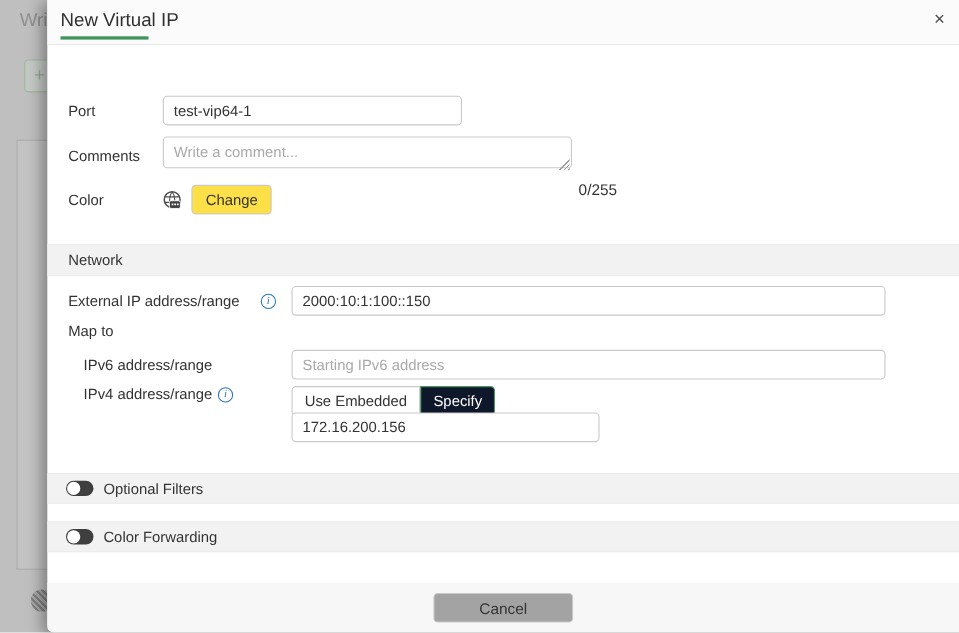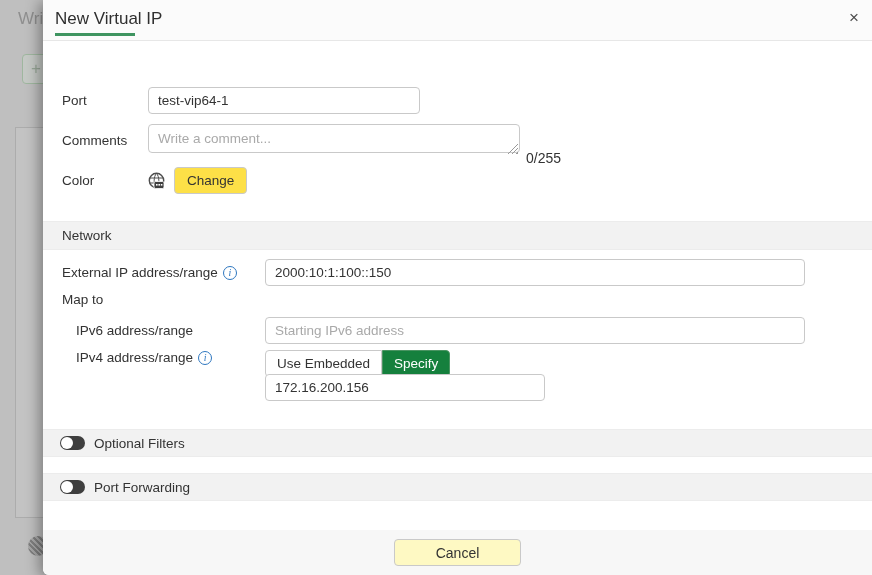--- a/index.html
+++ b/index.html
@@ -45,38 +45,38 @@
     position:absolute; left:800px; top:7px; width:22px; height:22px;
     font-size:17px; color:#4d4d4d; display:flex; align-items:center; justify-content:center;
     cursor:pointer; background:none; border:none; font-family:"Liberation Sans",sans-serif;
   }
 
   .dialog-body { padding-top:46px; }
 
   .row { display:flex; align-items:center; margin:0 0 10px 19px; }
   .lbl { font-size:13.5px; color:#333; flex-shrink:0; }
   .lbl-a { width:86px; }
-  .lbl-b { width:203px; display:flex; align-items:center; gap:5px; }
+  .lbl-b { width:203px; display:flex; align-items:center; gap:19px; }
   .lbl-c { width:189px; display:flex; align-items:center; gap:5px; }
 
   input[type=text], textarea {
     font-family:"Liberation Sans",sans-serif; font-size:13.5px; color:#333;
     border:1px solid #c9c9c9; border-radius:4px; padding:0 9px; height:27px;
     outline:none; background:#fff;
   }
   input::placeholder, textarea::placeholder { color:#a9a9a9; }
   .name-input { width:272px; }
   .comments-wrap { position:relative; }
   .comments-area { width:372px; height:29px; resize:none; padding-top:5px; line-height:17px; overflow:hidden; }
   .resize-grip {
     position:absolute; right:2px; bottom:3px; width:11px; height:11px; cursor:nwse-resize;
     background:repeating-linear-gradient(135deg, transparent 0 2px, #999 2px 3px);
     clip-path:polygon(100% 0, 100% 100%, 0 100%);
   }
-  .char-counter { font-size:14px; color:#333; margin-left:6px; align-self:flex-end; position:relative; top:9px; }
+  .char-counter { font-size:14px; color:#333; margin-left:6px; align-self:flex-end; position:relative; top:22px; }
 
   .color-row { margin-bottom:0; }
   .palette-icon { width:17px; height:17px; margin-right:9px; flex-shrink:0; }
   .btn-plain {
     height:27px; padding:0 12px; background:#fde047; border:1px solid #c9c9c9; border-radius:4px;
     font-family:"Liberation Sans",sans-serif; font-size:13.5px; color:#333; cursor:pointer;
   }
 
   .section-bar {
     height:29px; background:#f2f2f2; border-top:1px solid #ececec; border-bottom:1px solid #ececec;
@@ -96,21 +96,21 @@
   .ipv6-row { margin-bottom:6px; }
   .seg-row { margin-bottom:9px; }
 
   .segmented { display:flex; height:15px; }
   .seg-btn {
     font-family:"Liberation Sans",sans-serif; font-size:13.5px; height:27px; cursor:pointer;
     display:flex; align-items:center; padding:0 11px; border:1px solid #c9c9c9; background:#fff; color:#333;
     border-radius:4px 0 0 4px;
   }
   .seg-btn.selected {
-    background:#15803d; color:#fff; border:1px solid #4a9462; border-radius:0 4px 4px 0;
+    background:#0f172a; color:#fff; border:1px solid #4a9462; border-radius:0 4px 4px 0;
   }
   .ipv4-input-row { margin-left:222px; margin-bottom:28px; }
   .ipv4-input { width:280px; }
 
   .toggle-bar { padding-left:17px; gap:9px; height:28px; }
   .spacer16 { height:16px; }
   .toggle {
     width:25px; height:14px; border-radius:8px; background:#3f3f3f; position:relative; cursor:pointer; flex-shrink:0;
   }
   .toggle .knob {
@@ -119,21 +119,21 @@
 
   .modal-footer {
     position:absolute; left:0; bottom:0; width:100%; height:45px; background:#f7f7f7;
     display:flex; align-items:center; justify-content:center; gap:10px; padding-right:15px;
   }
   .btn-ok {
     width:128px; height:27px; background:#4a9462; border:1px solid #44895a; border-radius:4px;
     color:#fff; font-size:14px; font-family:"Liberation Sans",sans-serif; cursor:pointer;
   }
   .btn-cancel {
-    width:127px; height:27px; background:#fef9c3; border:1px solid #c9c9c9; border-radius:4px;
+    width:127px; height:27px; background:#a3a3a3; border:1px solid #c9c9c9; border-radius:4px;
     color:#333; font-size:14px; font-family:"Liberation Sans",sans-serif; cursor:pointer;
   }
 </style>
 </head>
 <body>
 
 <div class="bg-layer">
   <div class="bg-title">Write</div>
   <div class="bg-create-btn">
     <span>+</span>
@@ -217,21 +217,21 @@
       <span class="toggle">
           <span class="knob"></span>
         </span>
       <span>Optional Filters</span>
     </div>
     <div class="spacer16"></div>
     <div class="section-bar toggle-bar">
       <span class="toggle">
           <span class="knob"></span>
         </span>
-      <span>Port Forwarding</span>
+      <span>Color Forwarding</span>
     </div>
 
   </div>
 
   <div class="modal-footer">
     <button class="btn-cancel">Cancel</button>
   </div>
 
 </div>
 

